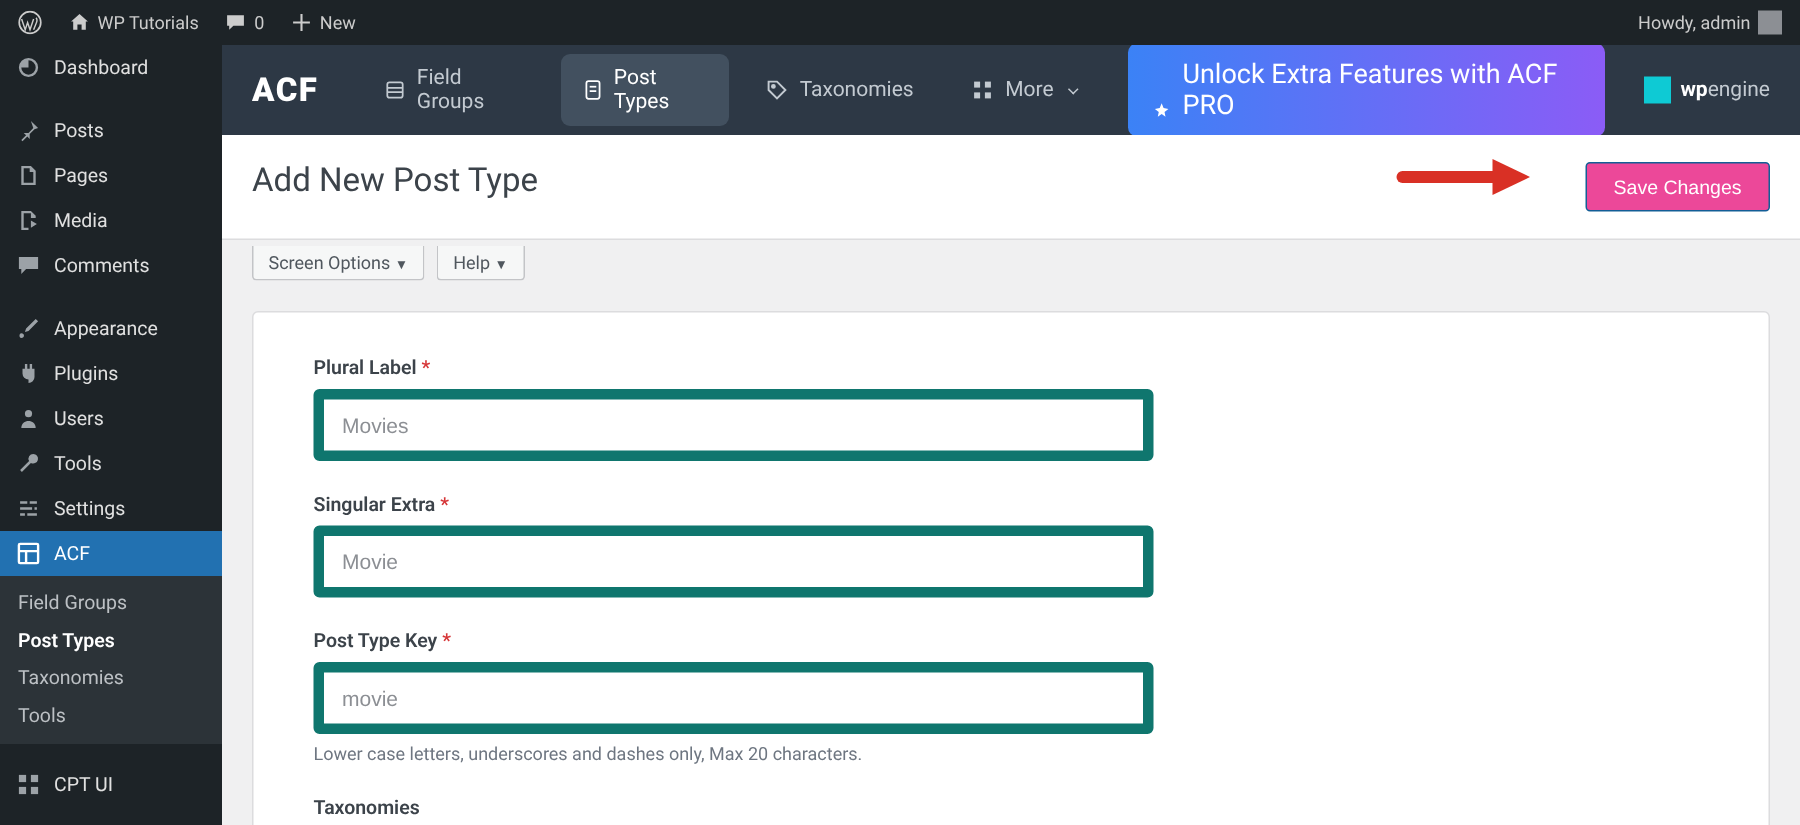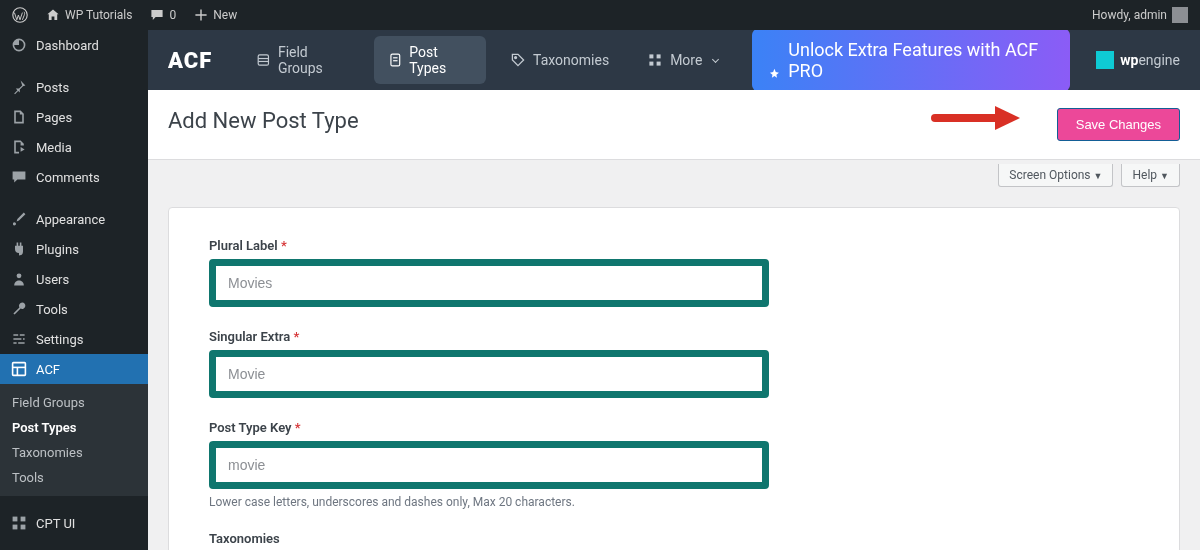--- a/index.html
+++ b/index.html
@@ -37,21 +37,21 @@
   .wpengine { color: #c3cad1; display: flex; align-items: center; gap: 6px; margin-left: 16px; font-size: 14px; }
   .wpengine-icon { width: 18px; height: 18px; background: #0ecad4; display: inline-block; }
   
   
   .page-title-bar { background: #fff; padding: 18px 20px; border-bottom: 1px solid #dcdcde; display: flex; position: relative; }
   .page-title { font-size: 22px; font-weight: 400; color: #3c434a; }
   .save-btn { background: #ec4899; color: #fff; border: 1px solid #135e96; padding: 8px 18px; border-radius: 3px; font-size: 13px; cursor: pointer; margin-left: auto; }
   .arrow-annotation { position: absolute; right: 180px; top: 12px; }
   
   
-  .screen-options-row { display: flex; justify-content: flex-end; padding: 4px 20px 0 20px; gap: 8px; }
+  .screen-options-row { display: flex; padding: 4px 20px 0 20px; gap: 8px; }
   .screen-tab { background: #f6f7f7; border: 1px solid #c3c4c7; border-top: none; padding: 4px 10px; font-size: 12px; color: #50575e; border-radius: 0 0 3px 3px; cursor: pointer; }
   
   
   .content-area { padding: 20px; overflow-y: auto; flex: 1; }
   .panel { background: #fff; border: 1px solid #dcdcde; border-radius: 4px; padding: 30px 40px; }
   .field { margin-bottom: 22px; max-width: 560px; }
   .field-label { font-size: 13px; font-weight: 600; margin-bottom: 6px; display: block; }
   .req { color: #d63638; }
   .field-input { width: 100%; border: 7px solid #0f766e; border-radius: 4px; padding: 9px 12px; font-size: 14px; color: #50575e; }
   .field-input::placeholder { color: #8c8f94; }

